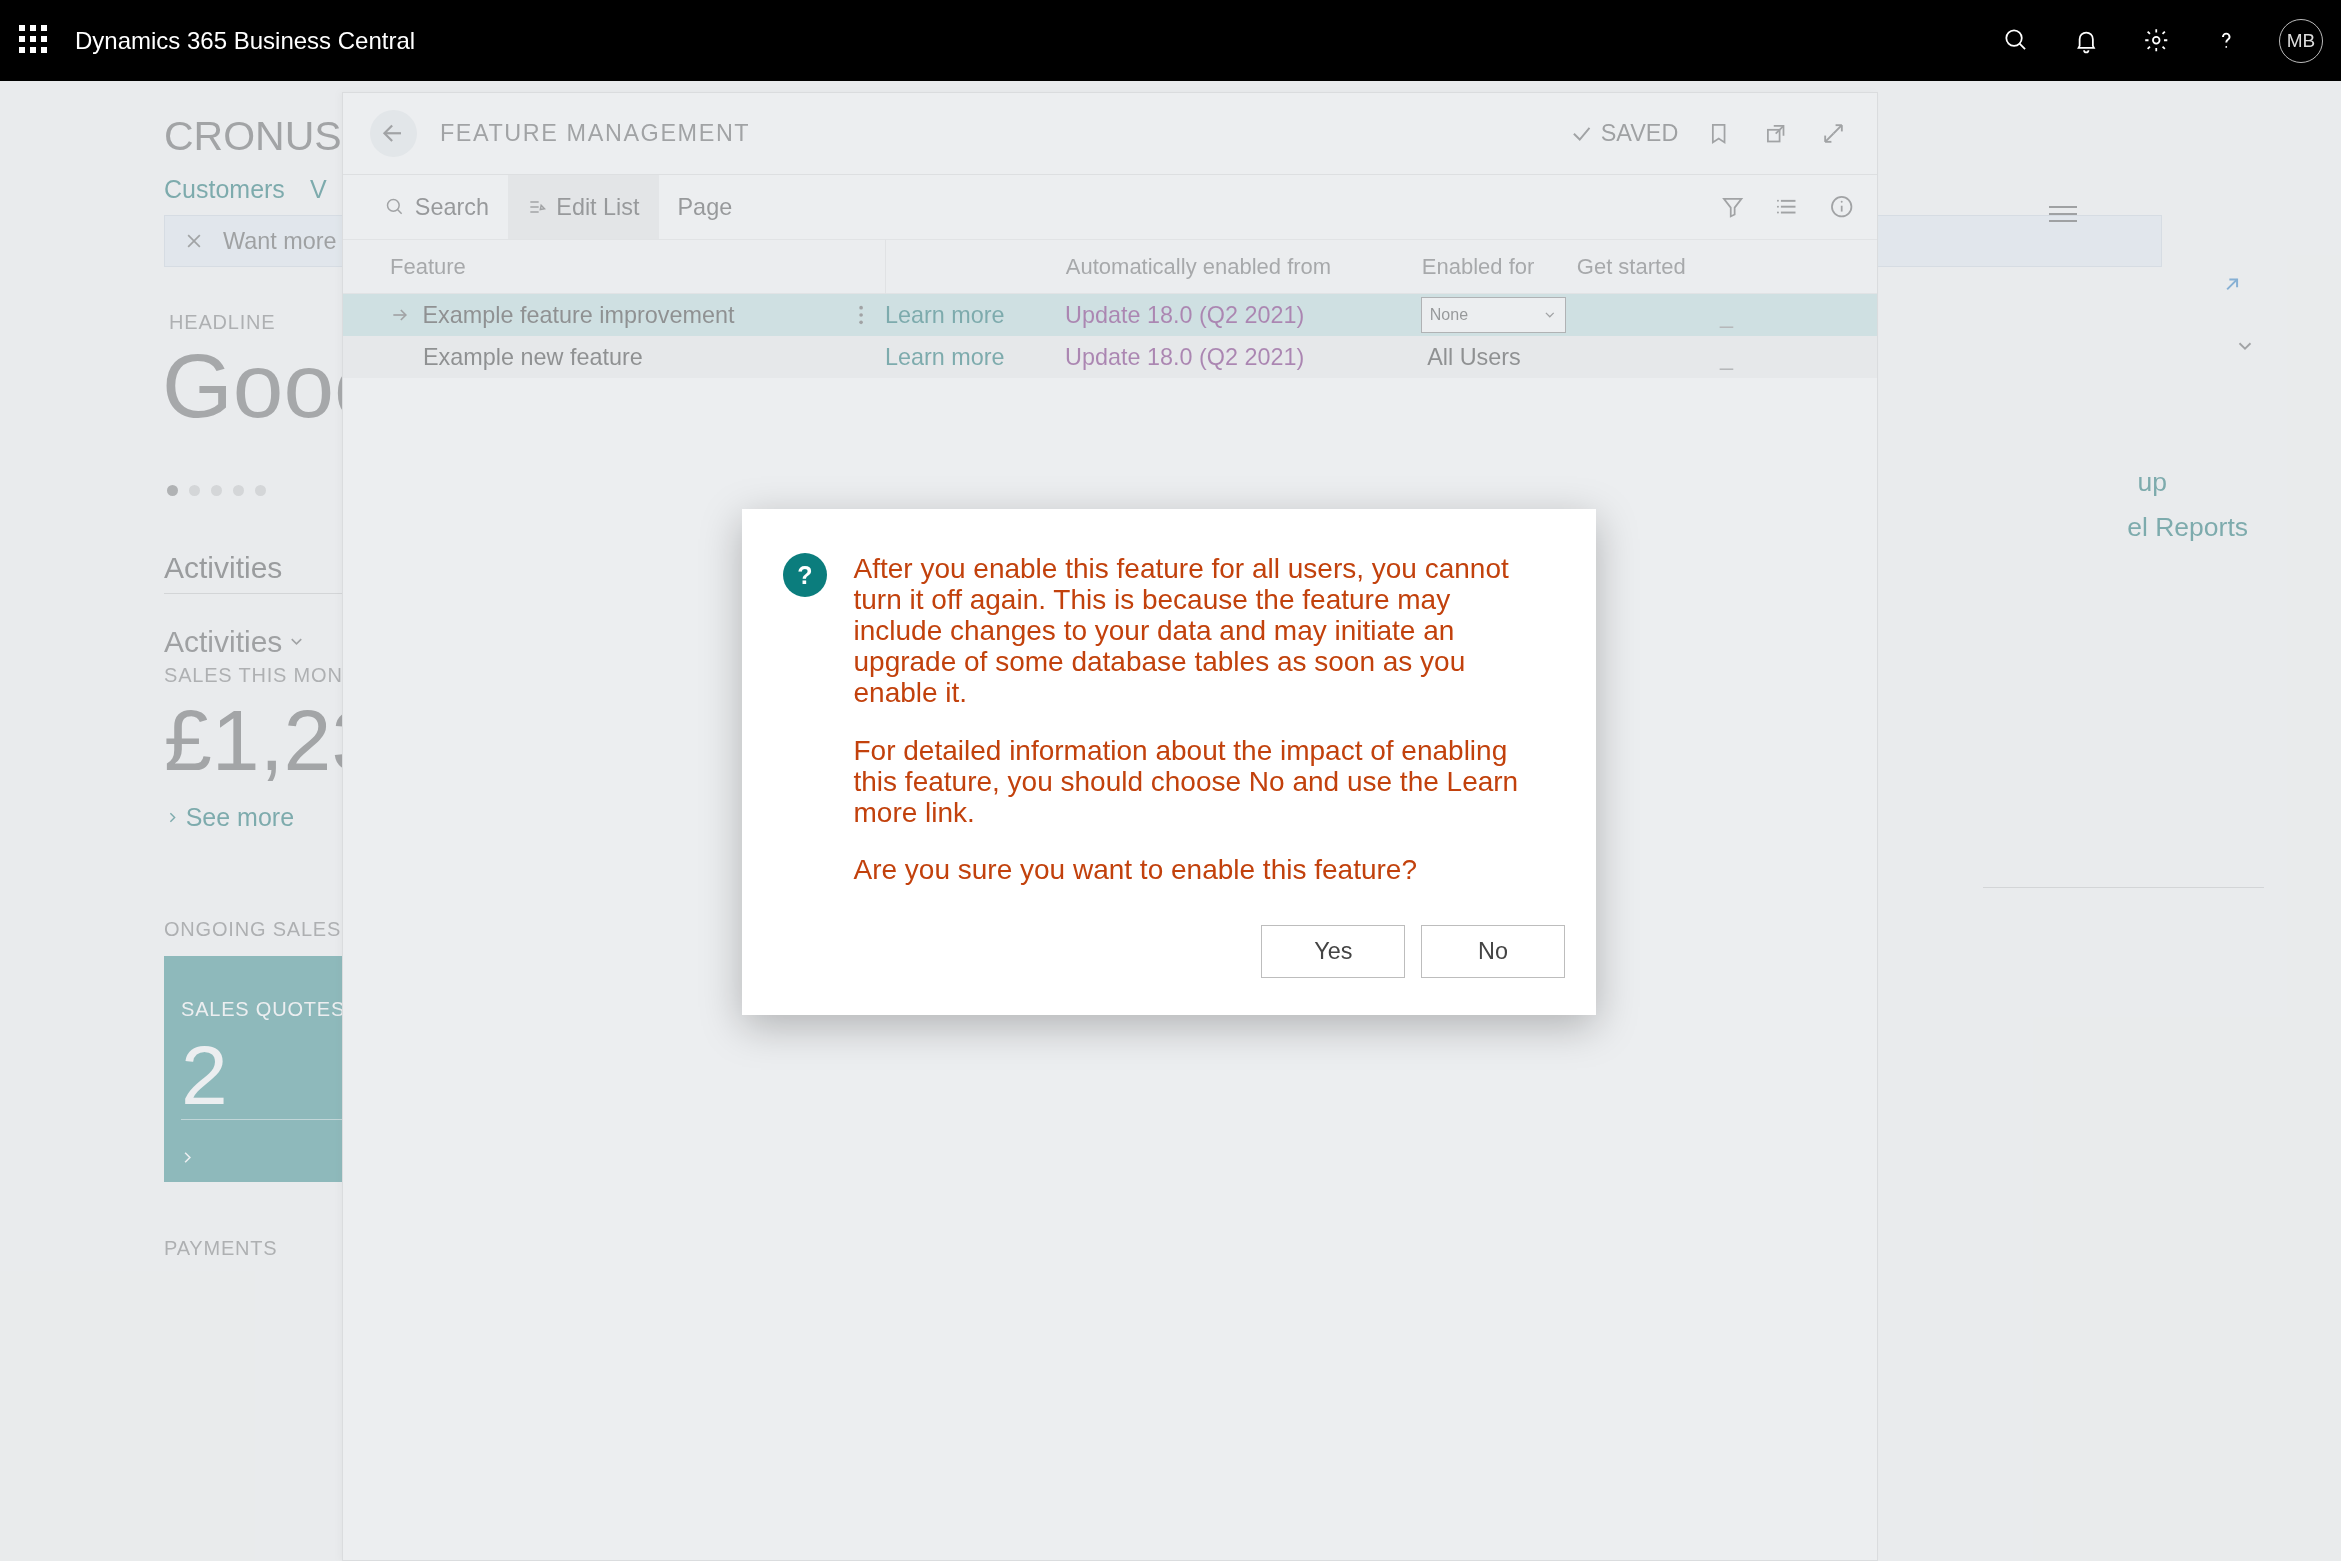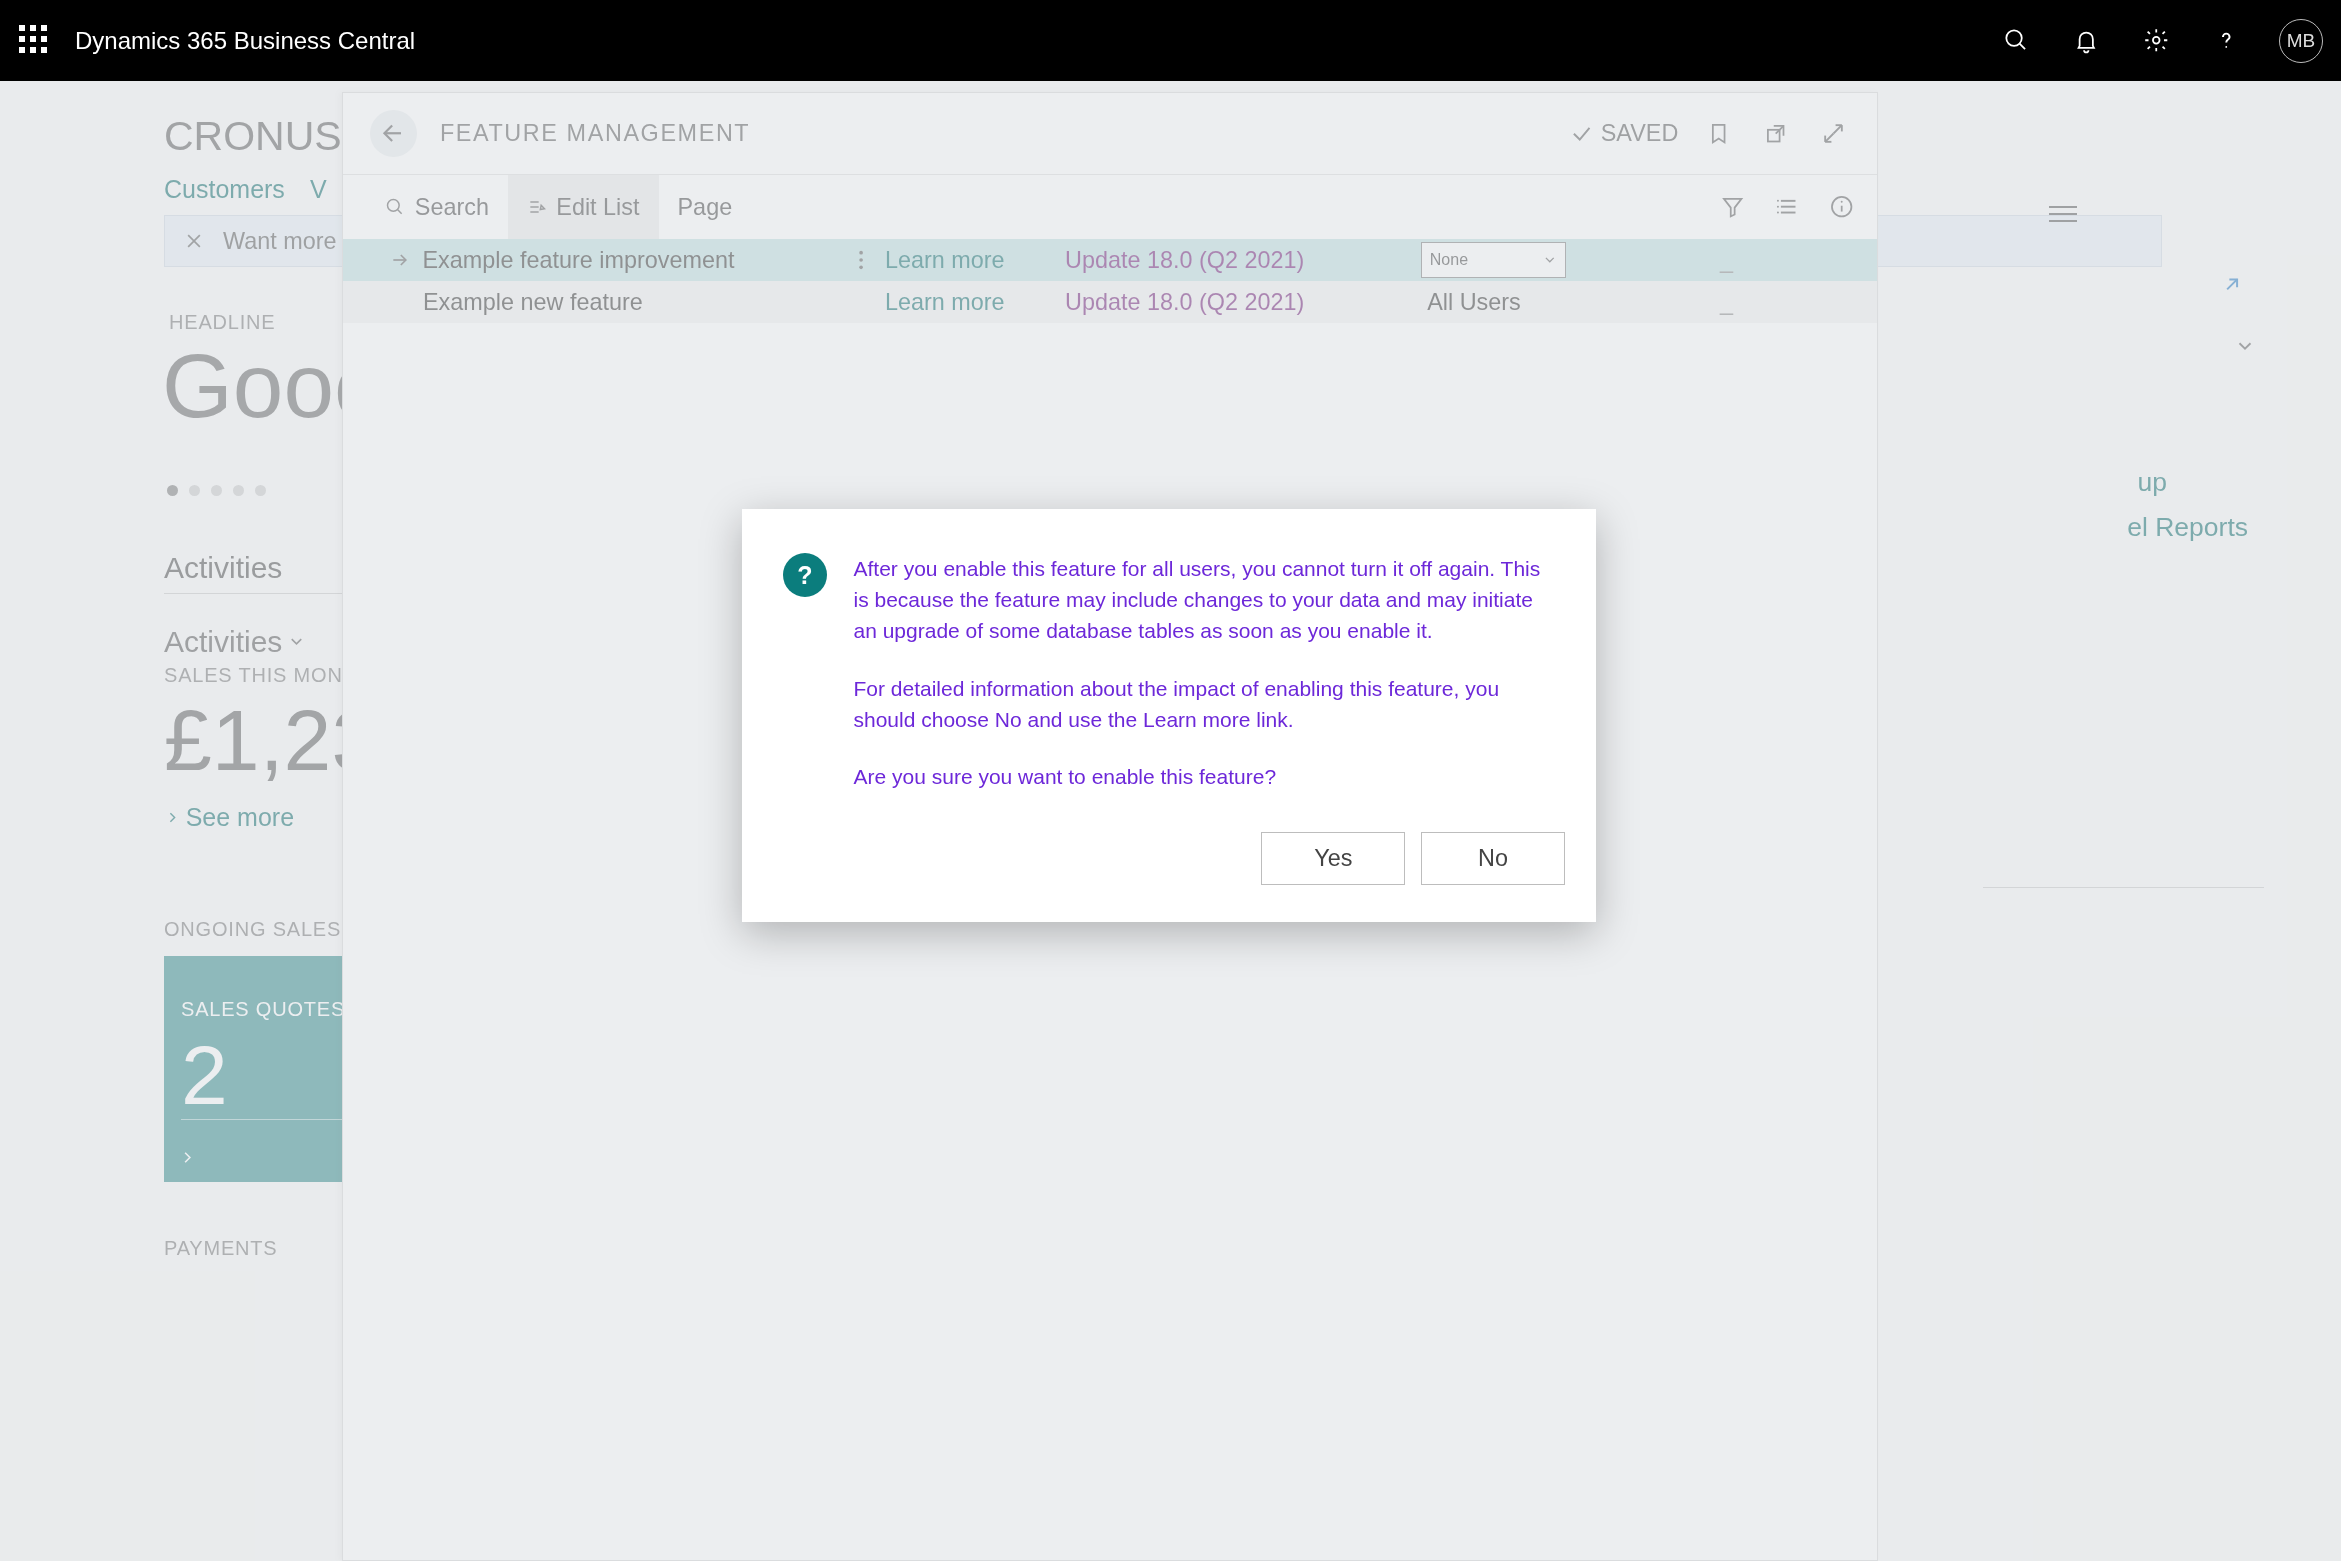--- a/index.html
+++ b/index.html
@@ -75,21 +75,21 @@
   .cell-learn{ width:180px; color:#0b6a6a; cursor:pointer;}
   .cell-auto{ width:356px; color:#701a75;}
   .cell-enabled{ width:155px; }
   .cell-get{ flex:1; text-align:center; color:#888;}
   .enabled-select{ width:145px; height:36px; border:0.8px solid #7a7a7a; background:#fff; display:flex; align-items:center; justify-content:space-between; padding:0 7.8px; font-size:16px; color:#444;}
   .vline{ width:0.8px; height:55px; background:#e5e5e5;}
   .dim-overlay{ position:absolute; top:81px; left:0; right:0; bottom:0; background:rgba(220,224,227,.55); z-index:22; }
   .dialog{ position:absolute; top:509px; left:742px; width:854px; background:#fff; z-index:30; box-shadow:0 11px 39px rgba(0,0,0,.25);}
   .dlg-body{ display:flex; gap:26.5px; padding:44px 52px 31px 41px;}
   .q-icon{ width:44px; height:44px; border-radius:50%; background:#0b7d7d; color:#fff; display:flex; align-items:center; justify-content:center; font-size:25px; font-weight:600; flex:0 0 44px;}
-  .dlg-text p{ margin:0 0 26.5px 0; font-size:21px; line-height:31px; color:#6d28d9;}
+  .dlg-text p{ margin:0 0 26.5px 0; font-size:28px; line-height:31px; color:#c2410c;}
   .dlg-text p:last-child{margin-bottom:0;}
   .dlg-buttons{ display:flex; gap:15.6px; justify-content:flex-end; padding:9.4px 31px 37px 0;}
   .btn{ width:144px; height:53px; border:0.8px solid #bdbdbd; background:#fff; display:flex; align-items:center; justify-content:center; font-size:23.4px; color:#444; cursor:pointer;}
 
   svg{ display:block;}
   .grey{ stroke:#5a5a5a;}
   .white{ stroke:#fff;}
   .teal{ stroke:#0b6a6a;}
 </style>
 </head>
@@ -292,20 +292,28 @@
       <div>
         <svg width="23.4" height="23.4" viewBox="0 0 24 24" fill="none" class="grey" stroke-width="1.8">
             <circle cx="12" cy="12" r="10"></circle>
             <line x1="12" y1="11" x2="12" y2="17"></line>
             <circle cx="12" cy="7" r="1" fill="#5a5a5a" stroke="none"></circle>
           </svg>
       </div>
     </div>
   </div>
 
+  <div class="cols">
+    <div class="col-feature">Feature</div>
+    <div class="vline"></div>
+    <div class="col-learn"></div>
+    <div class="col-auto">Automatically enabled from</div>
+    <div class="col-enabled">Enabled for</div>
+    <div class="col-get">Get started</div>
+  </div>
 
   <div class="row sel">
     <div class="cell-feature">
       <svg width="20" height="20" viewBox="0 0 24 24" fill="none" class="grey" stroke-width="2">
           <line x1="4" y1="12" x2="18" y2="12"></line>
           <polyline points="13 6 19 12 13 18"></polyline>
         </svg>
       <span>Example feature improvement</span>
     </div>
     <div class="cell-menu">

